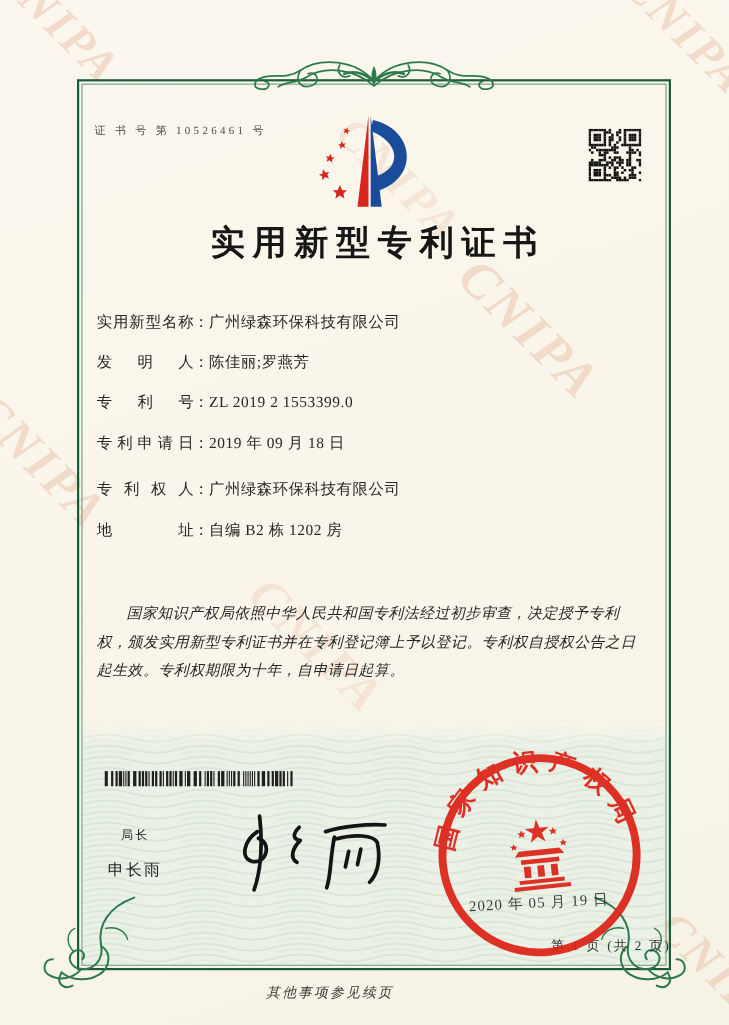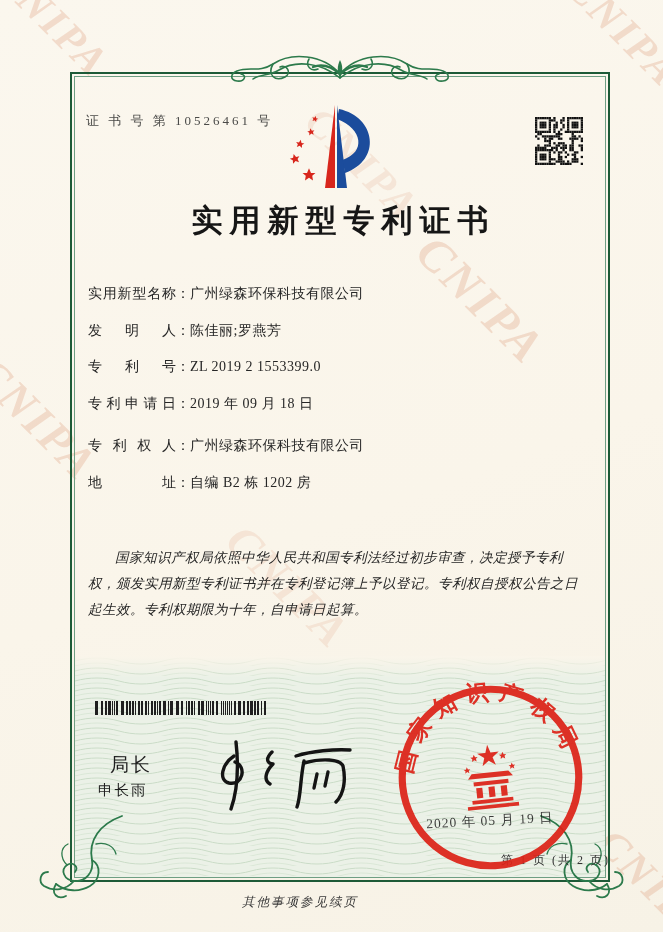--- a/index.html
+++ b/index.html
@@ -28,21 +28,21 @@
   #wave-zone{
     position:absolute;left:75px;top:656px;width:530px;height:221px;
     z-index:1;overflow:hidden;background:#ebf1e7;
   }
   #wave-fade{
     position:absolute;left:0;top:0;width:100%;height:22px;
     background:linear-gradient(#faf5ea,rgba(250,245,234,0));
   }
   .orn{position:absolute;z-index:2;}
   #cert-no{
-    position:absolute;left:86px;top:112px;font-size:13px;letter-spacing:3px;
+    position:absolute;left:86px;top:112px;font-size:10px;letter-spacing:3px;
     color:#4a4a48;z-index:2;
   }
   #logo{position:absolute;left:288px;top:102px;z-index:2;}
   #qr{position:absolute;left:535px;top:117px;z-index:2;}
   #doc-title{
     position:absolute;left:70px;top:200px;width:540px;text-align:center;
     font-size:31px;font-weight:bold;letter-spacing:7px;text-indent:7px;
     color:#161616;z-index:2;
   }
   .row{position:absolute;left:88px;width:500px;font-size:14px;line-height:20px;z-index:2;color:#262626;}
@@ -52,21 +52,21 @@
   .val-block{display:inline-block;width:385px;letter-spacing:0.5px;vertical-align:top;}
   .pair2{margin-left:34px;}
   .pair2 .lab{width:80px;}
   #paras{
     position:absolute;left:88px;top:545px;width:490px;z-index:2;
     font-size:13.5px;font-style:italic;line-height:26px;color:#242424;
     letter-spacing:0.5px;
   }
   #paras p{margin:0;text-indent:2em;}
   #barcode{position:absolute;left:95px;top:701px;z-index:2;}
-  #director-title{position:absolute;left:110px;top:752px;font-size:19px;letter-spacing:2px;color:#1e1e1e;z-index:2;font-family:Liberation Serif, serif;}
+  #director-title{position:absolute;left:110px;top:752px;font-size:11px;letter-spacing:2px;color:#1e1e1e;z-index:2;font-family:Liberation Serif, serif;}
   #director-name{position:absolute;left:98px;top:781px;font-size:14.5px;letter-spacing:2px;color:#1e1e1e;z-index:2;font-family:"Liberation Sans","DejaVu Sans",sans-serif;}
   #signature{position:absolute;left:200px;top:736px;z-index:3;}
   #seal{position:absolute;left:393px;top:680px;width:195px;height:195px;transform:rotate(-6deg);z-index:3;opacity:0.93;}
   #seal-date{
     position:absolute;left:404px;top:812px;width:172px;text-align:center;
     font-size:13.5px;color:#1c1c1c;letter-spacing:1px;z-index:4;
     transform:rotate(-3deg);opacity:0.85;
   }
   #page-info{position:absolute;left:70px;top:852px;width:540px;text-align:right;font-size:12px;letter-spacing:2px;color:#333;z-index:2;}
   #footer-note{

